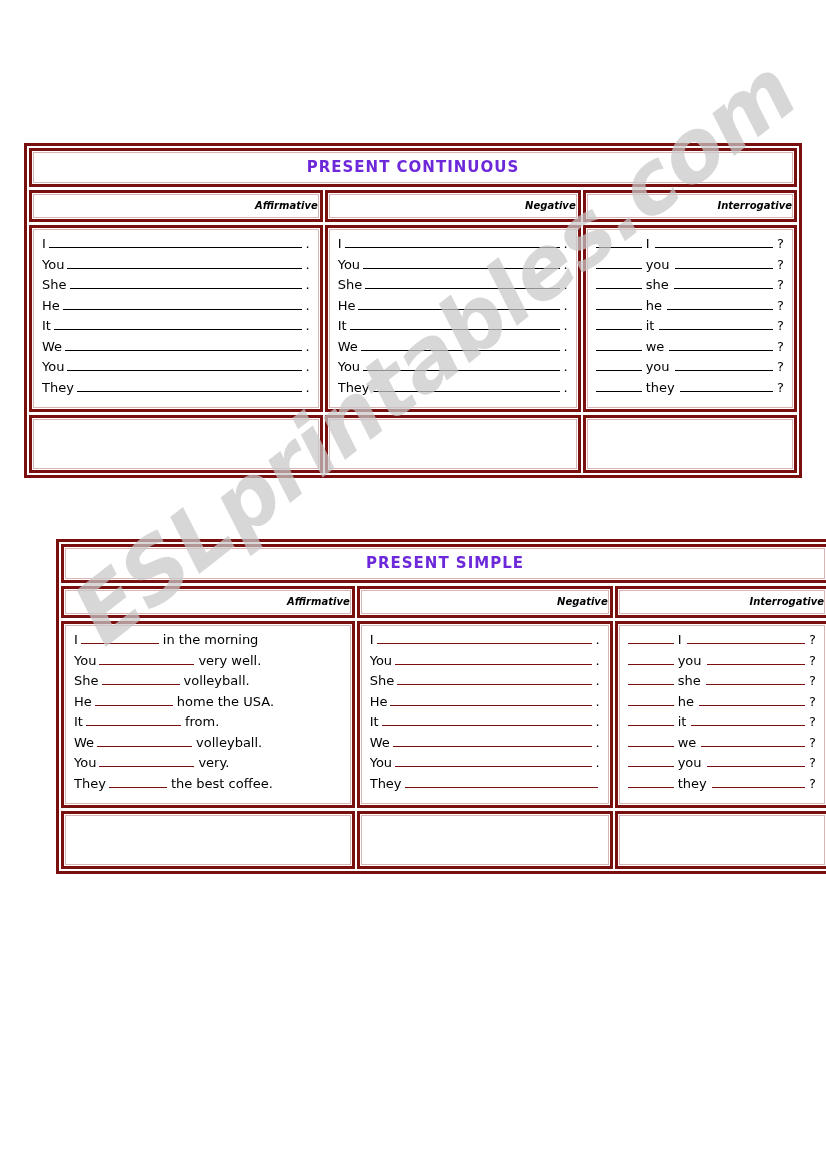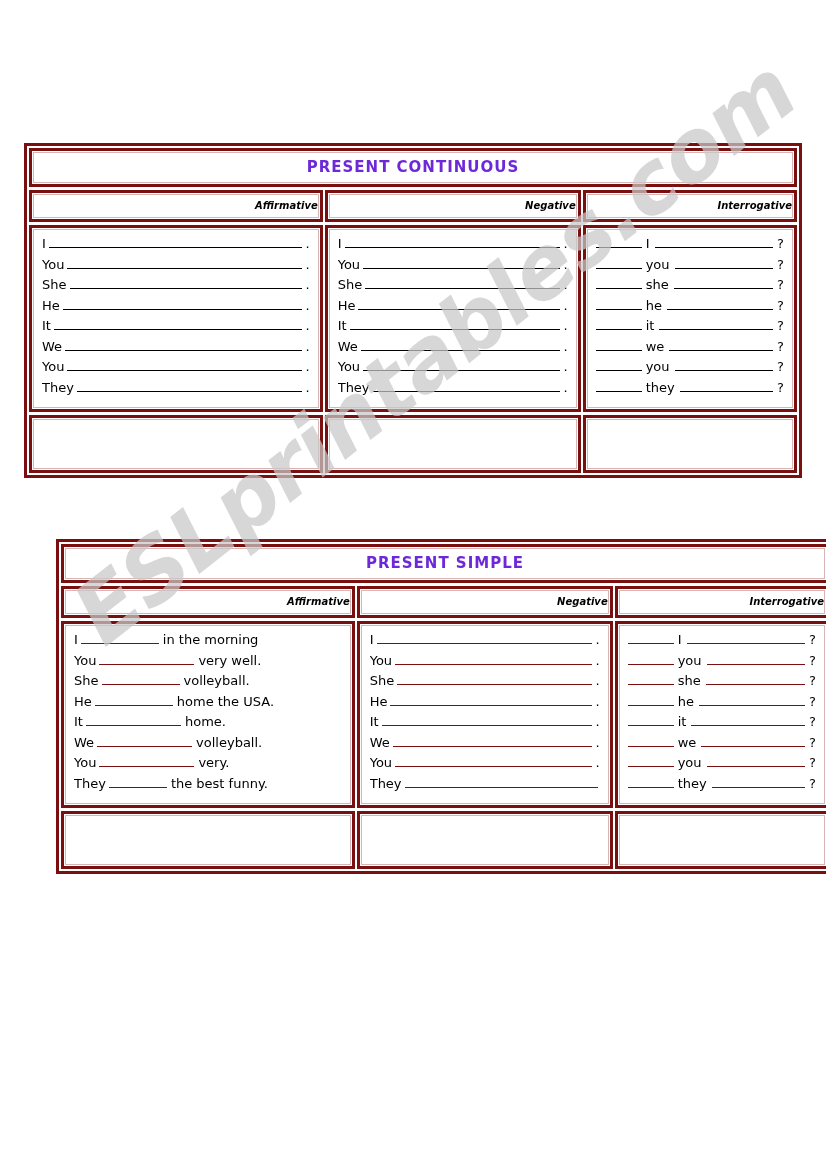--- a/index.html
+++ b/index.html
@@ -372,36 +372,36 @@
             <span class="tail">volleyball.</span>
           </div>
           <div class="line">
             <span class="pron">He</span>
             <span class="blank fixed-m"></span>
             <span class="tail">home the USA.</span>
           </div>
           <div class="line">
             <span class="pron">It</span>
             <span class="blank fixed-l"></span>
-            <span class="tail">home.</span>
+            <span class="tail">from.</span>
           </div>
           <div class="line">
             <span class="pron">We</span>
             <span class="blank fixed-l"></span>
             <span class="tail">volleyball.</span>
           </div>
           <div class="line">
             <span class="pron">You</span>
             <span class="blank fixed-l"></span>
             <span class="tail">very.</span>
           </div>
           <div class="line">
             <span class="pron">They</span>
             <span class="blank fixed-s"></span>
-            <span class="tail">the best funny.</span>
+            <span class="tail">the best coffee.</span>
           </div>
         </div>
     </div>
     <div class="col c2">
       <div class="col-inner" id="ps-neg">
           <div class="line">
             <span class="pron">I</span>
             <span class="blank"></span>
             <span class="dot">.</span>
           </div>

